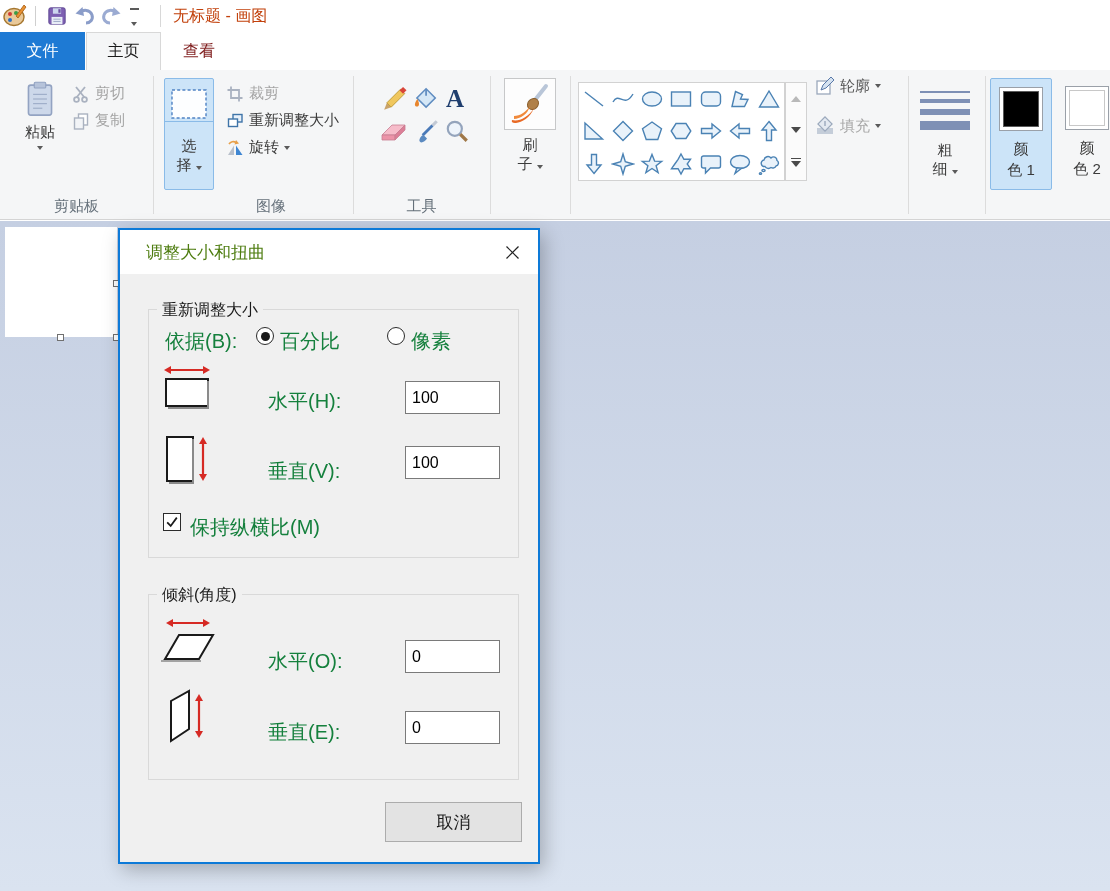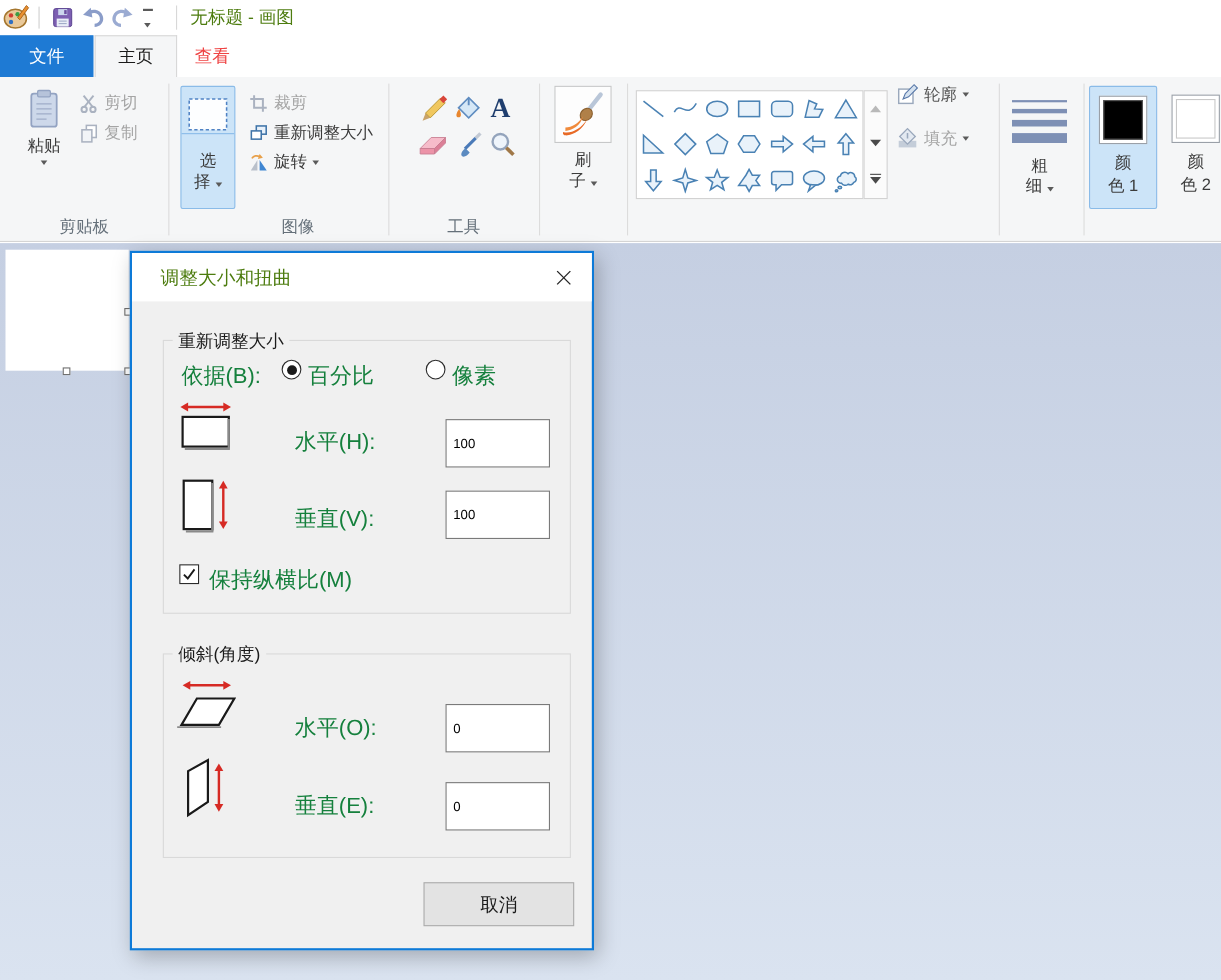--- a/index.html
+++ b/index.html
@@ -3,33 +3,33 @@
 <meta charset="utf-8">
 <style>
   * { margin:0; padding:0; box-sizing:border-box; }
   html,body { width:1110px; height:891px; overflow:hidden; }
   body { font-family:"Liberation Sans", sans-serif; font-size:15px; color:#333; background:#fff; position:relative; }
   .abs { position:absolute; }
 
   
   #titlebar { left:0; top:0; width:1110px; height:32px; background:#fff; }
   .qat-sep { left:35px; top:6px; width:1px; height:20px; background:#cfcfcf; }
-  #window-title { left:173px; top:6px; color:#4d7c0f; font-size:16px; }
+  #window-title { left:173px; top:6px; color:#c2410c; font-size:16px; }
   .qat-btn { top:3px; width:26px; height:26px; display:flex; align-items:center; justify-content:center; }
   .dd { display:inline-block; width:0; height:0; border-left:4px solid transparent; border-right:4px solid transparent; border-top:5px solid #5a5a5a; }
   .dd-sm { border-left-width:3.5px; border-right-width:3.5px; border-top-width:4px; }
   #qat-more { top:8px; left:126px; width:16px; text-align:center; }
   #qat-more .bar { display:block; width:9px; height:1.5px; background:#5a5a5a; margin:0 auto 2px; }
 
   
   #tabrow { left:0; top:32px; width:1110px; height:38px; background:#fff; }
   .tab { height:38px; display:flex; align-items:center; justify-content:center; font-size:16px; }
   #tab-file { left:0; top:0; width:85px; background:#1e7ad4; color:#fff; }
   #tab-home { left:86px; top:0; width:75px; background:#f5f6f7; color:#1a1a1a; border:1px solid #d8d8d8; border-bottom:none; }
-  #tab-view { left:156px; top:0; width:74px; color:#ef4444; }
+  #tab-view { left:162px; top:0; width:74px; color:#7f1d1d; }
 
   
   #ribbon { left:0; top:70px; width:1110px; height:150px; background:#f5f6f7; border-bottom:1px solid #d4d4d4; }
   .vsep { top:6px; width:1px; height:138px; background:#dcdcdc; }
   .grp-label { top:127px; height:20px; text-align:center; color:#65707a; font-size:15px; }
   .rbtn-txt { font-size:15px; color:#3b3b3b; white-space:nowrap; }
   .disabled { color:#a5a5a5 !important; }
   .bigbtn { display:flex; flex-direction:column; align-items:center; }
   .hl { background:#cce4f8; border:1px solid #8abbe8; }
   .smallrow { display:flex; align-items:center; gap:5px; }
@@ -62,21 +62,21 @@
   .handle { width:7px; height:7px; background:#fff; border:1px solid #707070; }
 
   
   #dialog { left:118px; top:228px; width:422px; height:636px; background:#f0f0f0; border:2px solid #0d7ad8; box-shadow:4px 6px 18px rgba(0,0,0,.25); }
   #dialog-titlebar { left:0; top:0; width:418px; height:44px; background:#fff; display:flex; align-items:center; }
   #dialog-title { margin-left:26px; font-size:17px; color:#4d7c0f; }
   #dialog-close { position:absolute; right:10px; top:7px; width:32px; height:30px; display:flex; align-items:center; justify-content:center; }
   .groupbox { border:1px solid #d9d9d9; }
   .grouplabel { position:absolute; top:-10px; left:8px; background:#f0f0f0; padding:0 5px; font-size:16px; color:#1a1a1a; }
   .dlg-label { font-size:20px; color:#15803d; white-space:nowrap; }
-  .dlg-input { position:absolute; width:95px; height:44px; border:1px solid #7a7a7a; background:#fff; font-family:"Liberation Sans",sans-serif; font-size:12px; padding:0 6px; color:#000; }
+  .dlg-input { position:absolute; width:95px; height:33px; border:1px solid #7a7a7a; background:#fff; font-family:"Liberation Sans",sans-serif; font-size:16px; padding:0 6px; color:#000; }
   .radio { width:18px; height:18px; border:1.5px solid #2b2b2b; border-radius:50%; background:#fff; display:flex; align-items:center; justify-content:center; }
   .radio .dot { width:9px; height:9px; border-radius:50%; background:#1a1a1a; display:none; }
   .radio.sel .dot { display:block; }
   .checkbox { width:18px; height:18px; border:1.5px solid #2b2b2b; background:#fff; display:flex; align-items:center; justify-content:center; }
   .dlg-btn { position:absolute; width:137px; height:40px; background:#e3e3e3; border:1px solid #acacac; font-family:"Liberation Sans",sans-serif; font-size:17px; color:#1a1a1a; display:flex; align-items:center; justify-content:center; }
   .dlg-btn.default { border:2px solid #0d7ad8; background:#e7e7e7; }
 </style>
 </head>
 <body>
 

